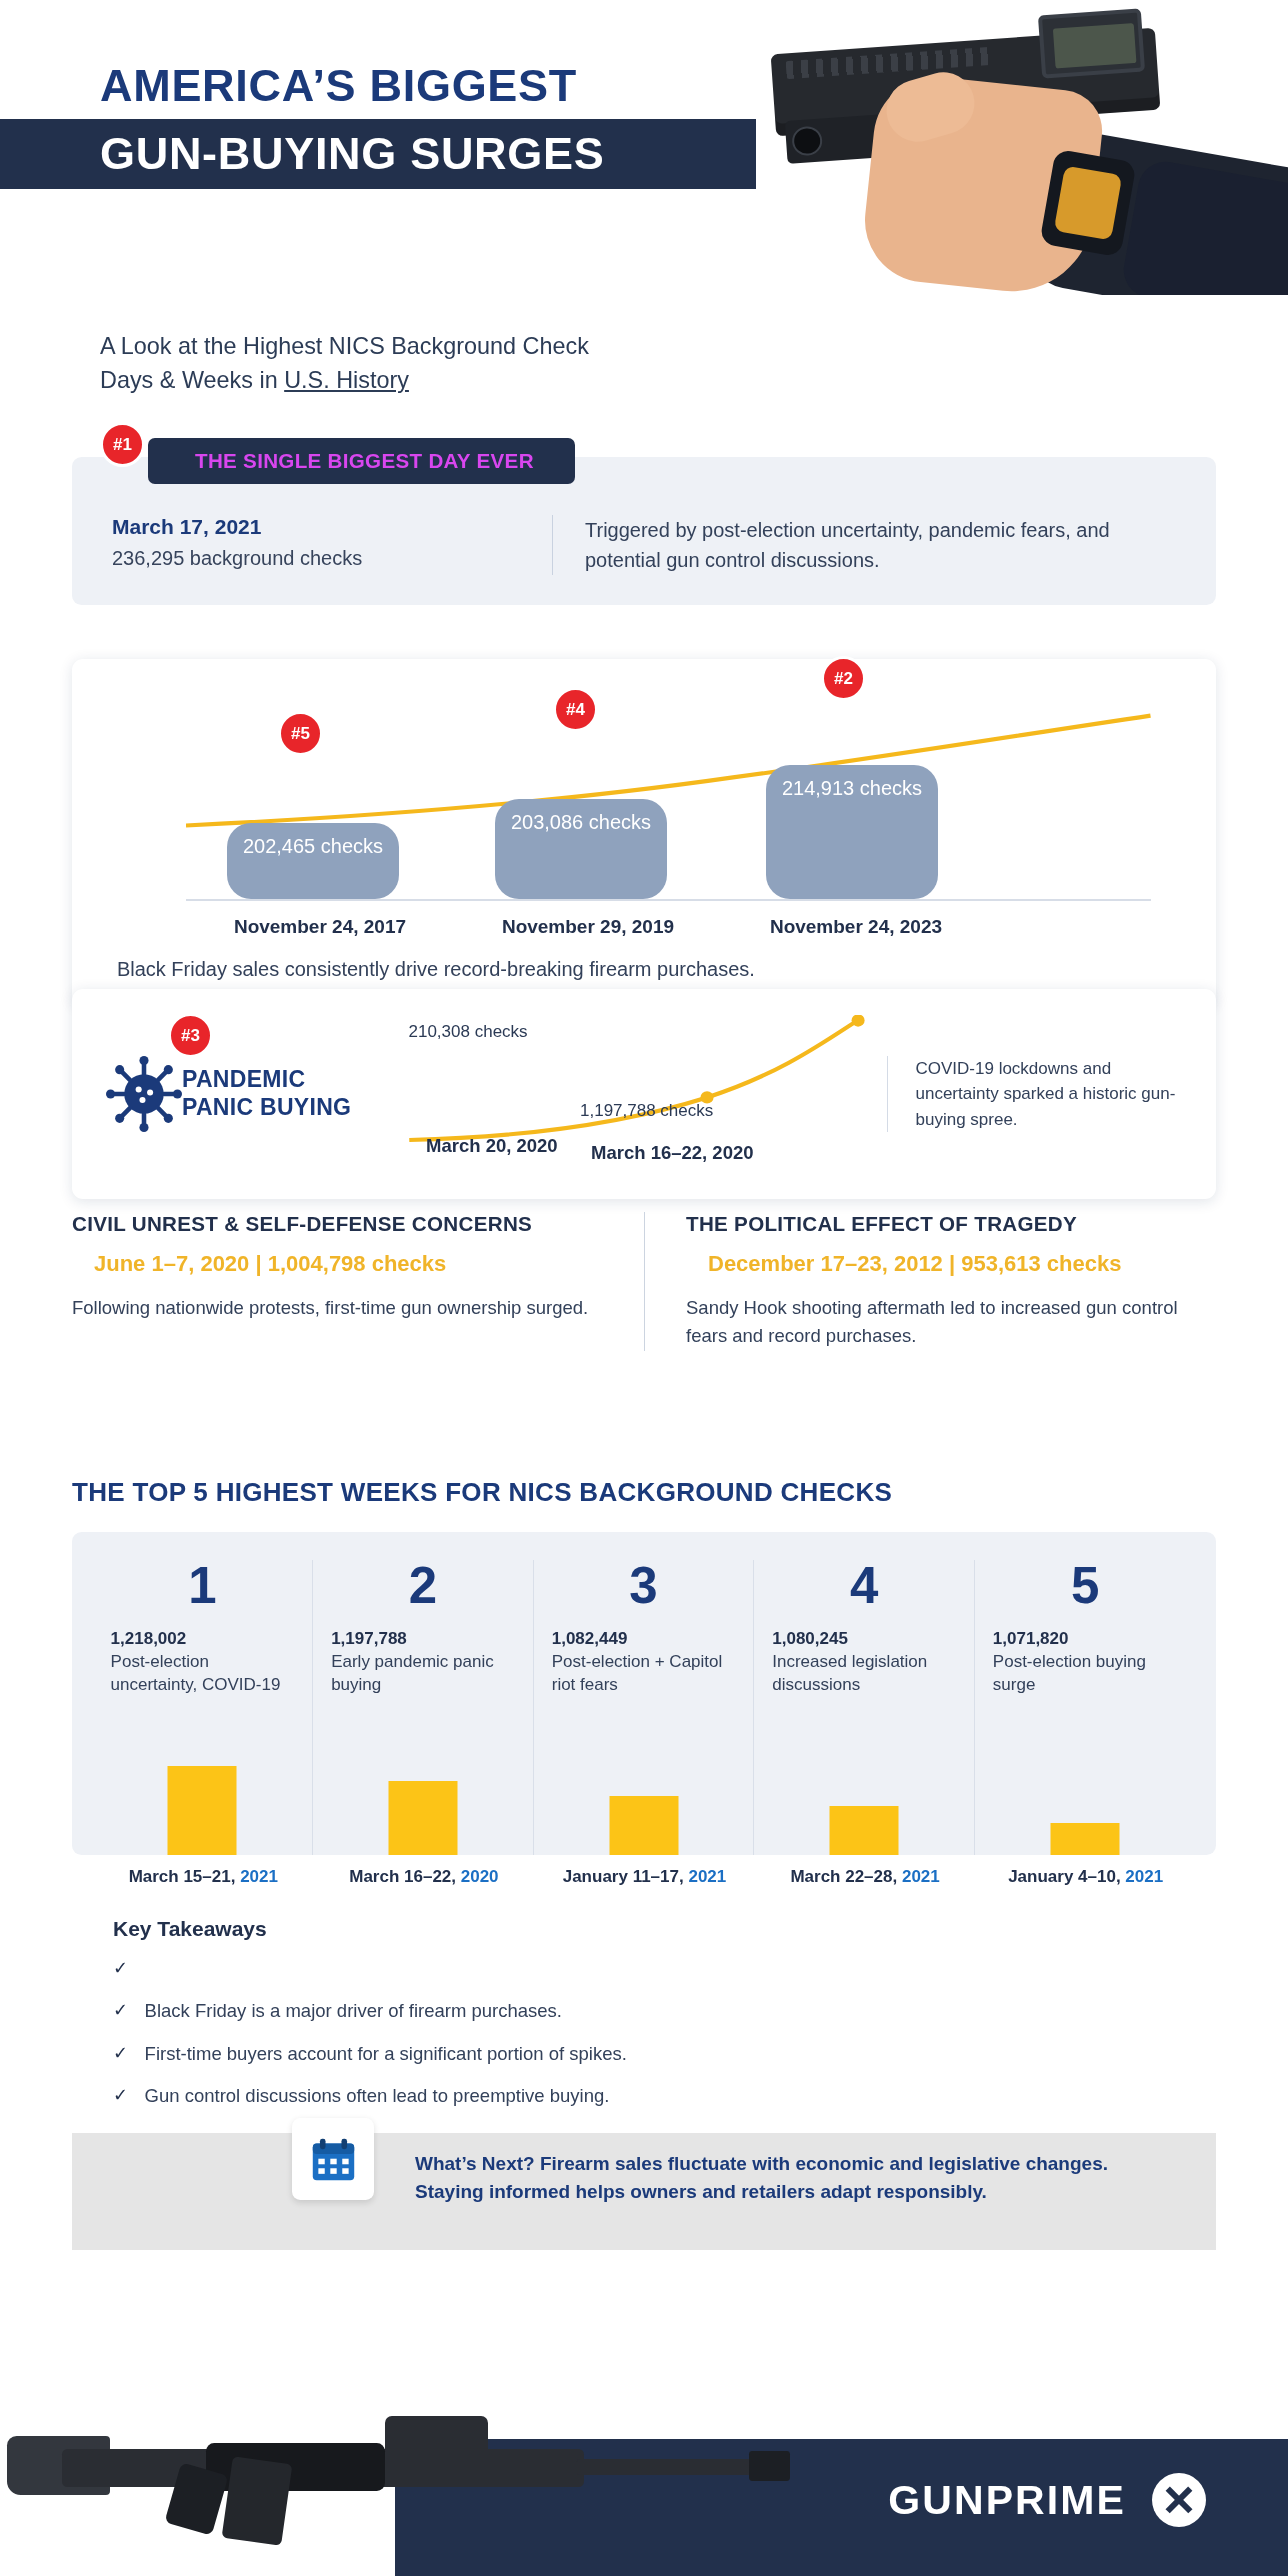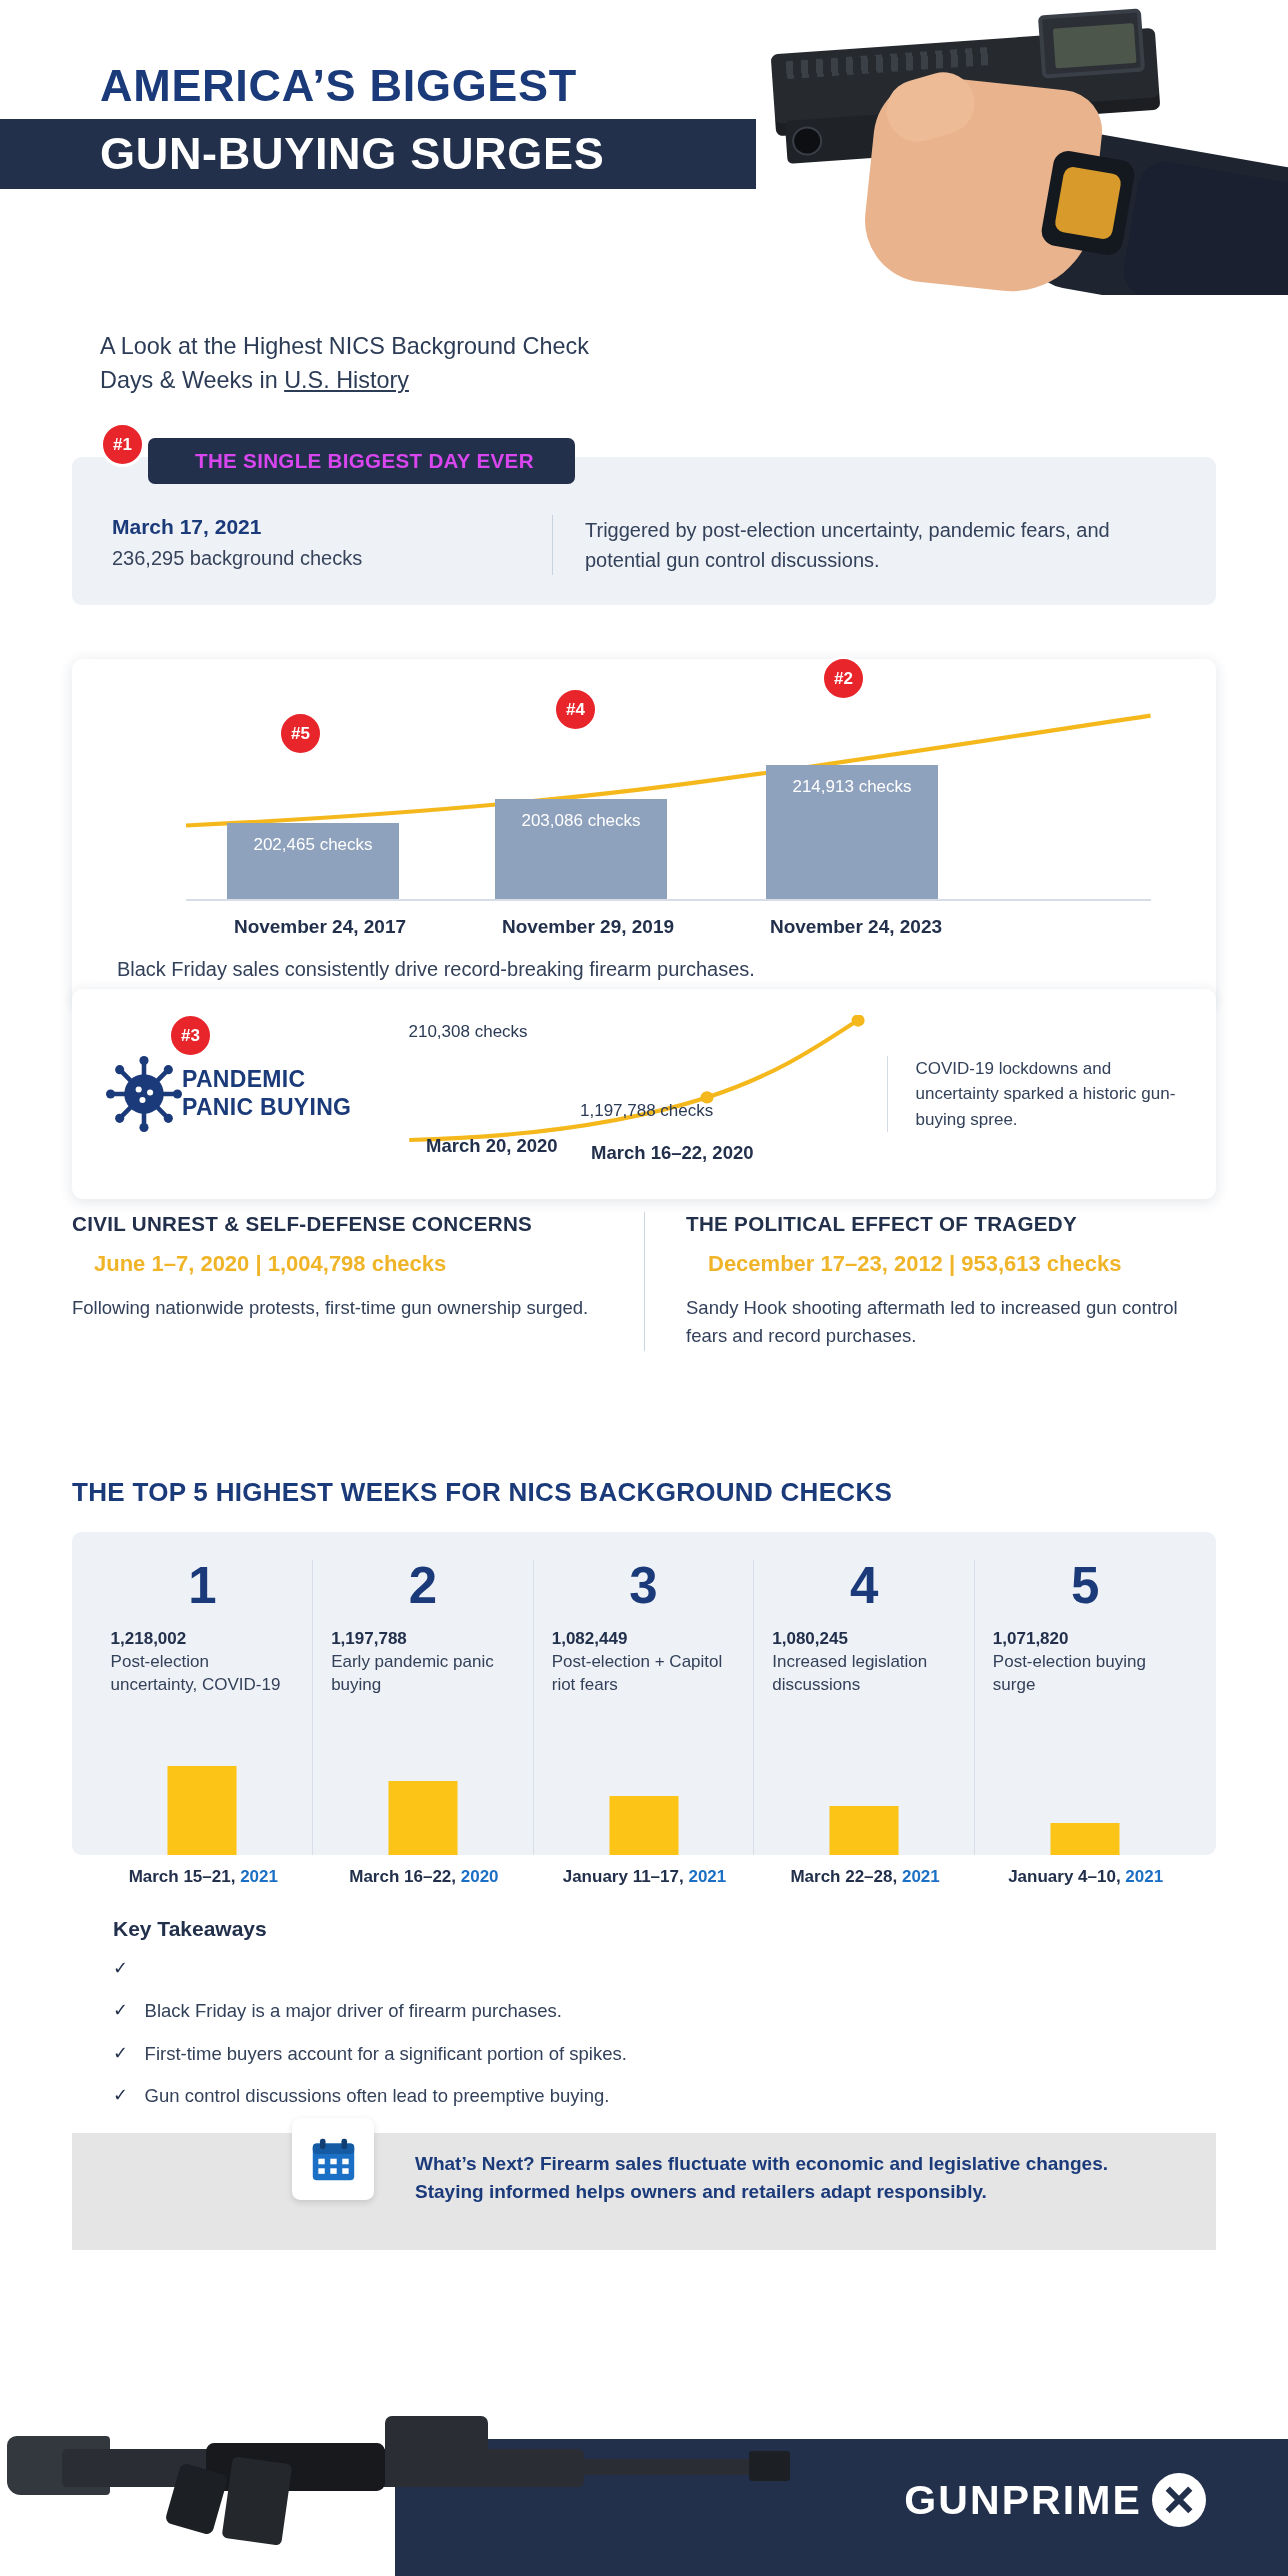--- a/index.html
+++ b/index.html
@@ -90,21 +90,21 @@
   .sec1-checks { font-size: 20px; color: #37445c; }
   .sec1-right {
     border-left: 1.4px solid #c9d2e0; padding-left: 32px; font-size: 20px; line-height: 1.5; color: #33415a; flex: 1;
   }
 
   
   .bf { position: absolute; left: 72px; top: 659px; width: 1144px; background: #fff; border-radius: 11px;
         box-shadow: 0 2.7px 13.7px rgba(20,40,80,.12); padding: 29px 38px 23.4px; }
   .bf-chart { position: relative; height: 206px; border-bottom: 2.1px solid #d7dde7; margin: 6.9px 27.5px 0 76px; }
   .bf-bar { position: absolute; bottom: 0; width: 172px; background: #8fa2bd; color: #fff;
-            font-size: 17px; display: flex; align-items: flex-start; justify-content: center; padding-top: 12.4px; }
+            font-size: 20px; display: flex; align-items: flex-start; justify-content: center; padding-top: 12.4px; border-radius: 24px; }
   .bf-b1 { left: 41px; height: 76px; }
   .bf-b2 { left: 309px; height: 100px; }
   .bf-b3 { left: 580px; height: 134px; }
   .bf-line { position: absolute; left: 0; top: 0; width: 100%; height: 206px; }
   .bf-labels { display: flex; margin: 15px 27.5px 0 76px; }
   .bf-lab { width: 268px; text-align: center; font-size: 19px; font-weight: bold; color: #22304c; }
   .bf-note { margin: 20.6px 0 0 6.9px; font-size: 20px; color: #33415a; }
   .bf-badge5 { left: 278px; top: 711px; }
   .bf-badge4 { left: 553px; top: 687px; }
   .bf-badge2 { left: 821px; top: 656px; }
@@ -151,21 +151,21 @@
 
   
   .next { position: absolute; left: 72px; top: 2133px; width: 1144px; height: 117px; background: #e5e5e5; }
   .next-icon-box { position: absolute; left: 220px; top: -15px; width: 82px; height: 82px; background: #fff; border-radius: 8.2px;
                    display: flex; align-items: center; justify-content: center; box-shadow: 0 2.1px 6.9px rgba(0,0,0,.12); }
   .next-text { position: absolute; left: 343px; top: 16.5px; width: 721px; font-size: 19px; font-weight: bold; color: #1b3a7a; line-height: 1.5; }
 
   
   .footer { position: absolute; left: 0; bottom: 0; width: 1288px; height: 240px; }
   .footer-bar { position: absolute; right: 0; bottom: 0; width: 893px; height: 137px; background: #22304c; }
-  .brand { position: absolute; right: 82px; bottom: 49px; display: flex; align-items: center; gap: 10px; }
+  .brand { position: absolute; right: 82px; bottom: 49px; display: flex; align-items: center; gap: 26px; }
   .brand-text { color: #fff; font-size: 41px; font-weight: bold; letter-spacing: 2.1px; }
   .brand-mark { width: 54px; height: 54px; border-radius: 50%; background: #fff; position: relative; }
   .brand-mark:before, .brand-mark:after {
     content:""; position:absolute; left:50%; top:50%; width:32px; height:6.2px; background:#22304c; transform-origin:center;
   }
   .brand-mark:before { transform: translate(-50%,-50%) rotate(45deg); }
   .brand-mark:after  { transform: translate(-50%,-50%) rotate(-45deg); }
   .rifle { position: absolute; left: 0; bottom: 41px; width: 790px; height: 179px; }
   .r-body { position:absolute; left:62px; bottom:48px; width:522px; height:38px; background:#2a2d33; border-radius:5.5px;}
   .r-hand { position:absolute; left:206px; bottom:44px; width:179px; height:48px; background:#17191d; border-radius:8.2px;}

